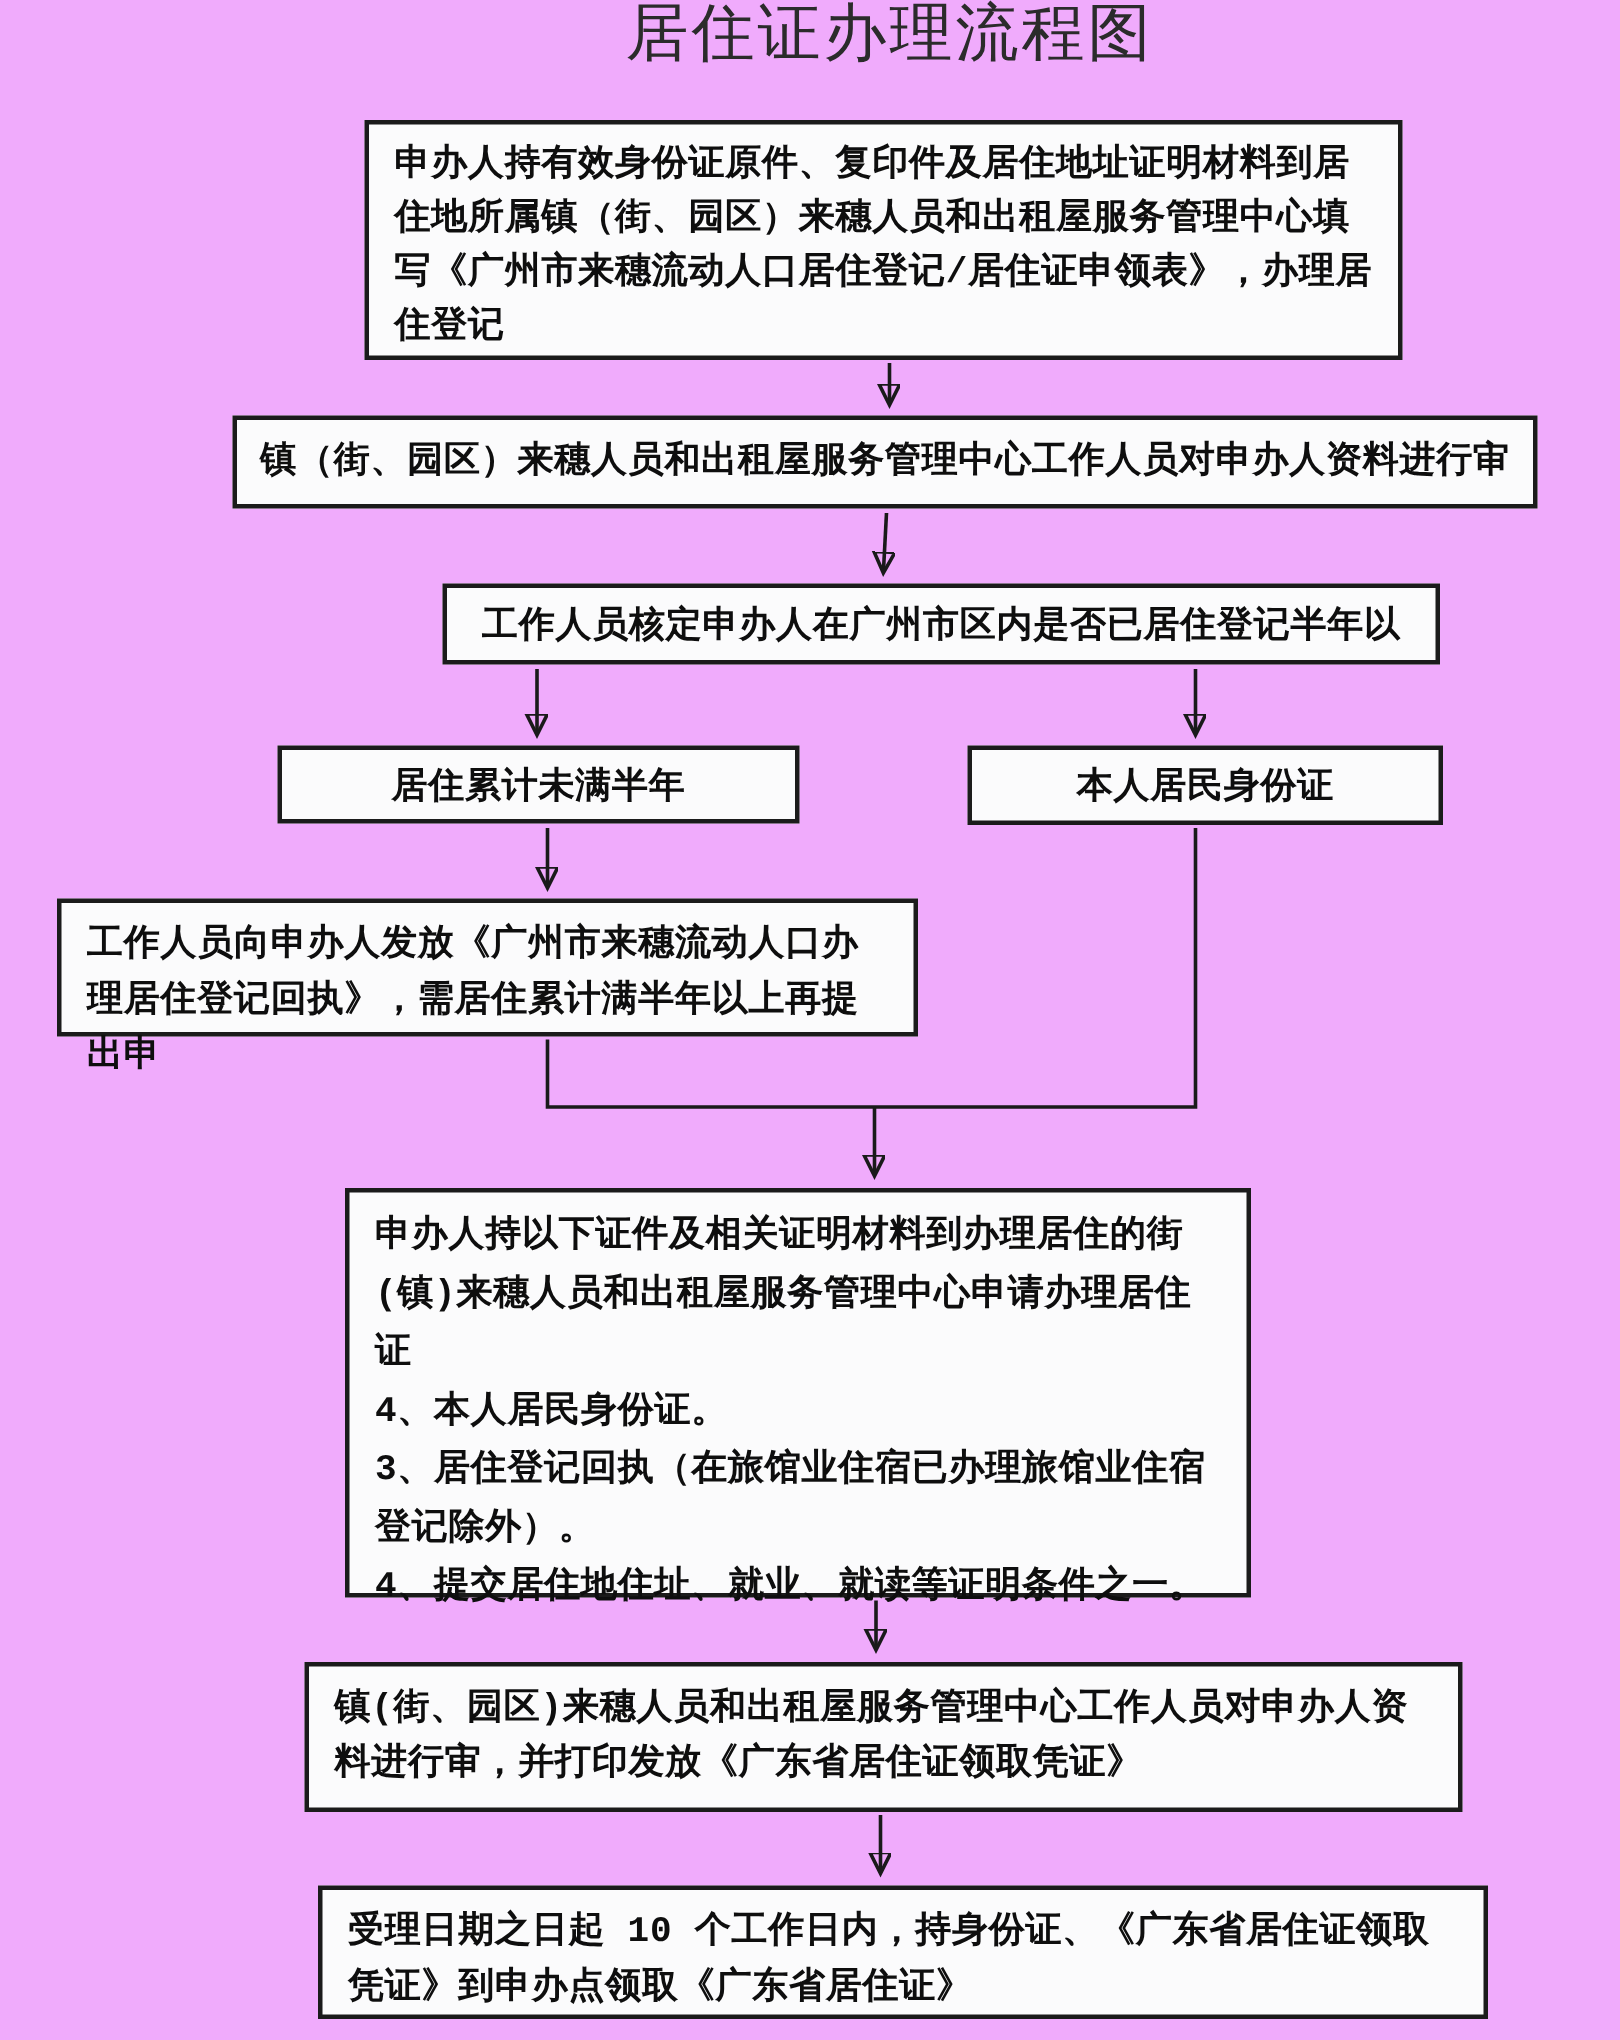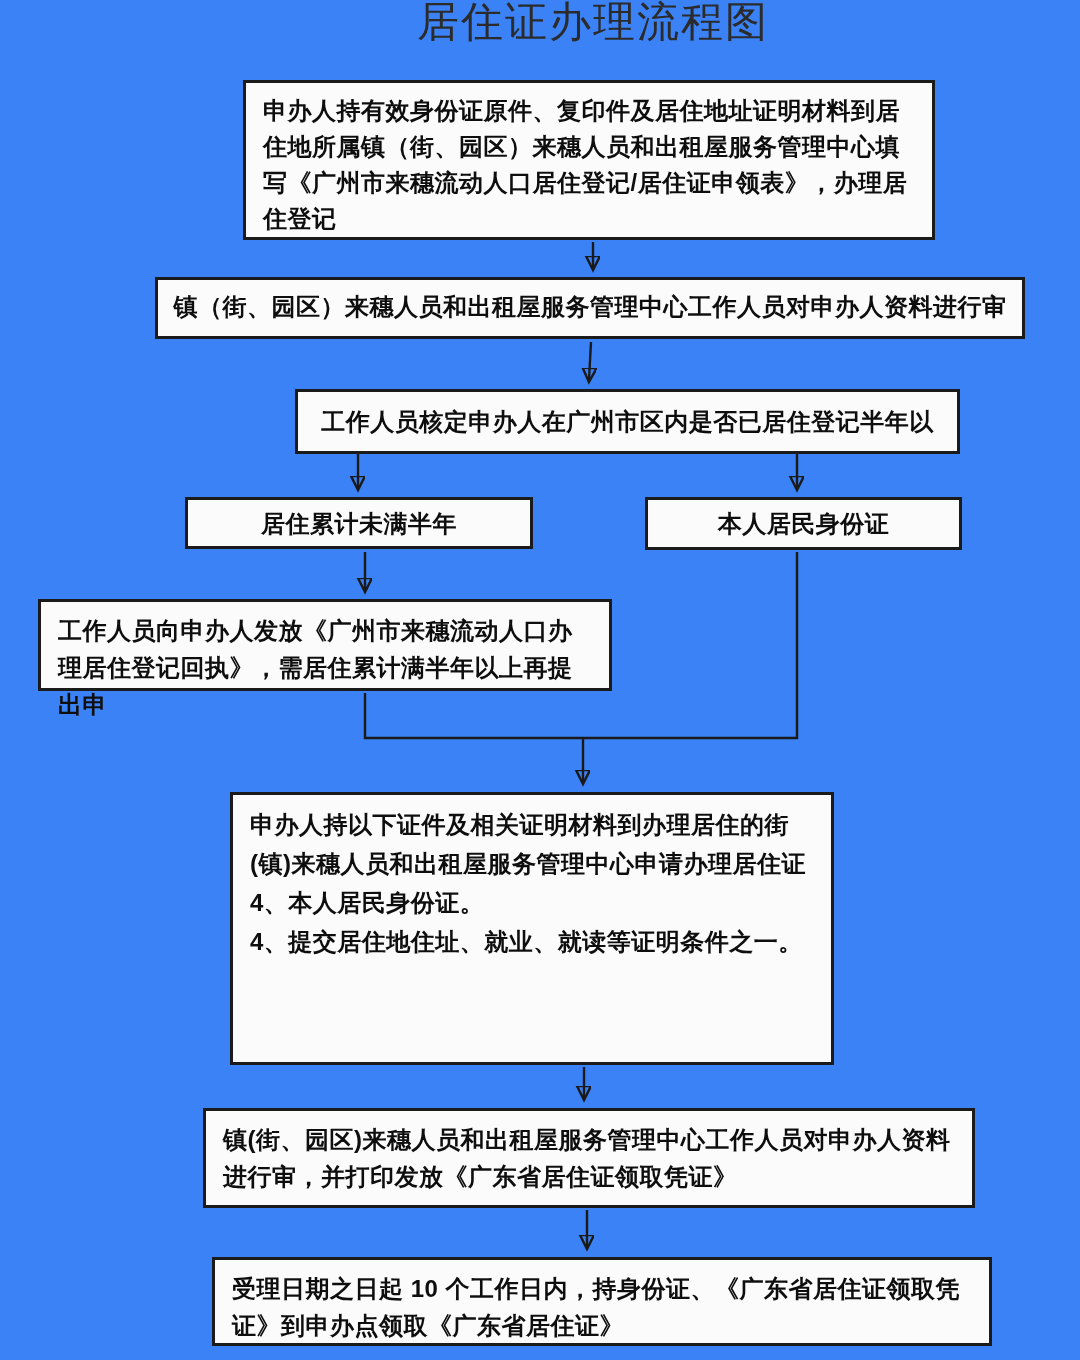--- a/index.html
+++ b/index.html
@@ -5,21 +5,21 @@
   html, body {
     margin: 0;
     padding: 0;
     background: #f5f5f6;
     font-family: "Liberation Sans", sans-serif;
   }
   .page {
     position: relative;
     width: 1080px;
     height: 1360px;
-    background: #3b82f6;
+    background: #f0abfc;
     overflow: hidden;
   }
   .title {
     position: absolute;
     top: -6px;
     left: 0;
     width: 100%;
     margin: 0;
     padding-left: 106px;
     box-sizing: border-box;
@@ -36,31 +36,32 @@
     background: #fbfbfc;
     border: 3px solid #1b1b1b;
     color: #0e0e0e;
     font-size: 24px;
     font-weight: 700;
     line-height: 37px;
     letter-spacing: 0.5px;
   }
   .box.pad {
     padding: 10px 17px 6px 17px;
+    font-family: Liberation Mono, monospace;
   }
   .box.center {
     display: flex;
     align-items: center;
     justify-content: center;
     text-align: center;
     padding: 0 6px;
   }
   .b1 { left: 243px; top: 80px;  width: 692px; height: 160px; line-height: 36px; }
   .b2 { left: 155px; top: 277px; width: 870px; height: 62px; font-family: Liberation Mono, monospace;  }
-  .b3 { left: 295px; top: 389px; width: 665px; height: 65px;  }
+  .b3 { left: 295px; top: 389px; width: 665px; height: 54px;  }
   .b4 { left: 185px; top: 497px; width: 348px; height: 52px;  }
   .b5 { left: 645px; top: 497px; width: 317px; height: 53px;  }
   .b6 { left: 38px;  top: 599px; width: 574px; height: 92px;  padding-top: 12px; }
   .b7 { left: 230px; top: 792px; width: 604px; height: 273px; line-height: 39px; padding-top: 16px; }
   .b8 { left: 203px; top: 1108px; width: 772px; height: 100px; padding-top: 13px; }
   .b9 { left: 212px; top: 1257px; width: 780px; height: 89px;  padding-top: 13px; }
   .connectors {
     position: absolute;
     left: 0;
     top: 0;
@@ -116,20 +117,21 @@
     <span>本人居民身份证</span>
   </div>
 
   <div class="box pad b6">
     <span>工作人员向申办人发放《广州市来穗流动人口办理居住登记回执》，需居住累计满半年以上再提出申</span>
   </div>
 
   <div class="box pad b7">
     <div>申办人持以下证件及相关证明材料到办理居住的街(镇)来穗人员和出租屋服务管理中心申请办理居住证</div>
     <div>4、本人居民身份证。</div>
+    <div>3、居住登记回执（在旅馆业住宿已办理旅馆业住宿登记除外）。</div>
     <div>4、提交居住地住址、就业、就读等证明条件之一。</div>
   </div>
 
   <div class="box pad b8">
     <span>镇(街、园区)来穗人员和出租屋服务管理中心工作人员对申办人资料进行审，并打印发放《广东省居住证领取凭证》</span>
   </div>
 
   <div class="box pad b9">
     <span>受理日期之日起 10 个工作日内，持身份证、《广东省居住证领取凭证》到申办点领取《广东省居住证》</span>
   </div>

